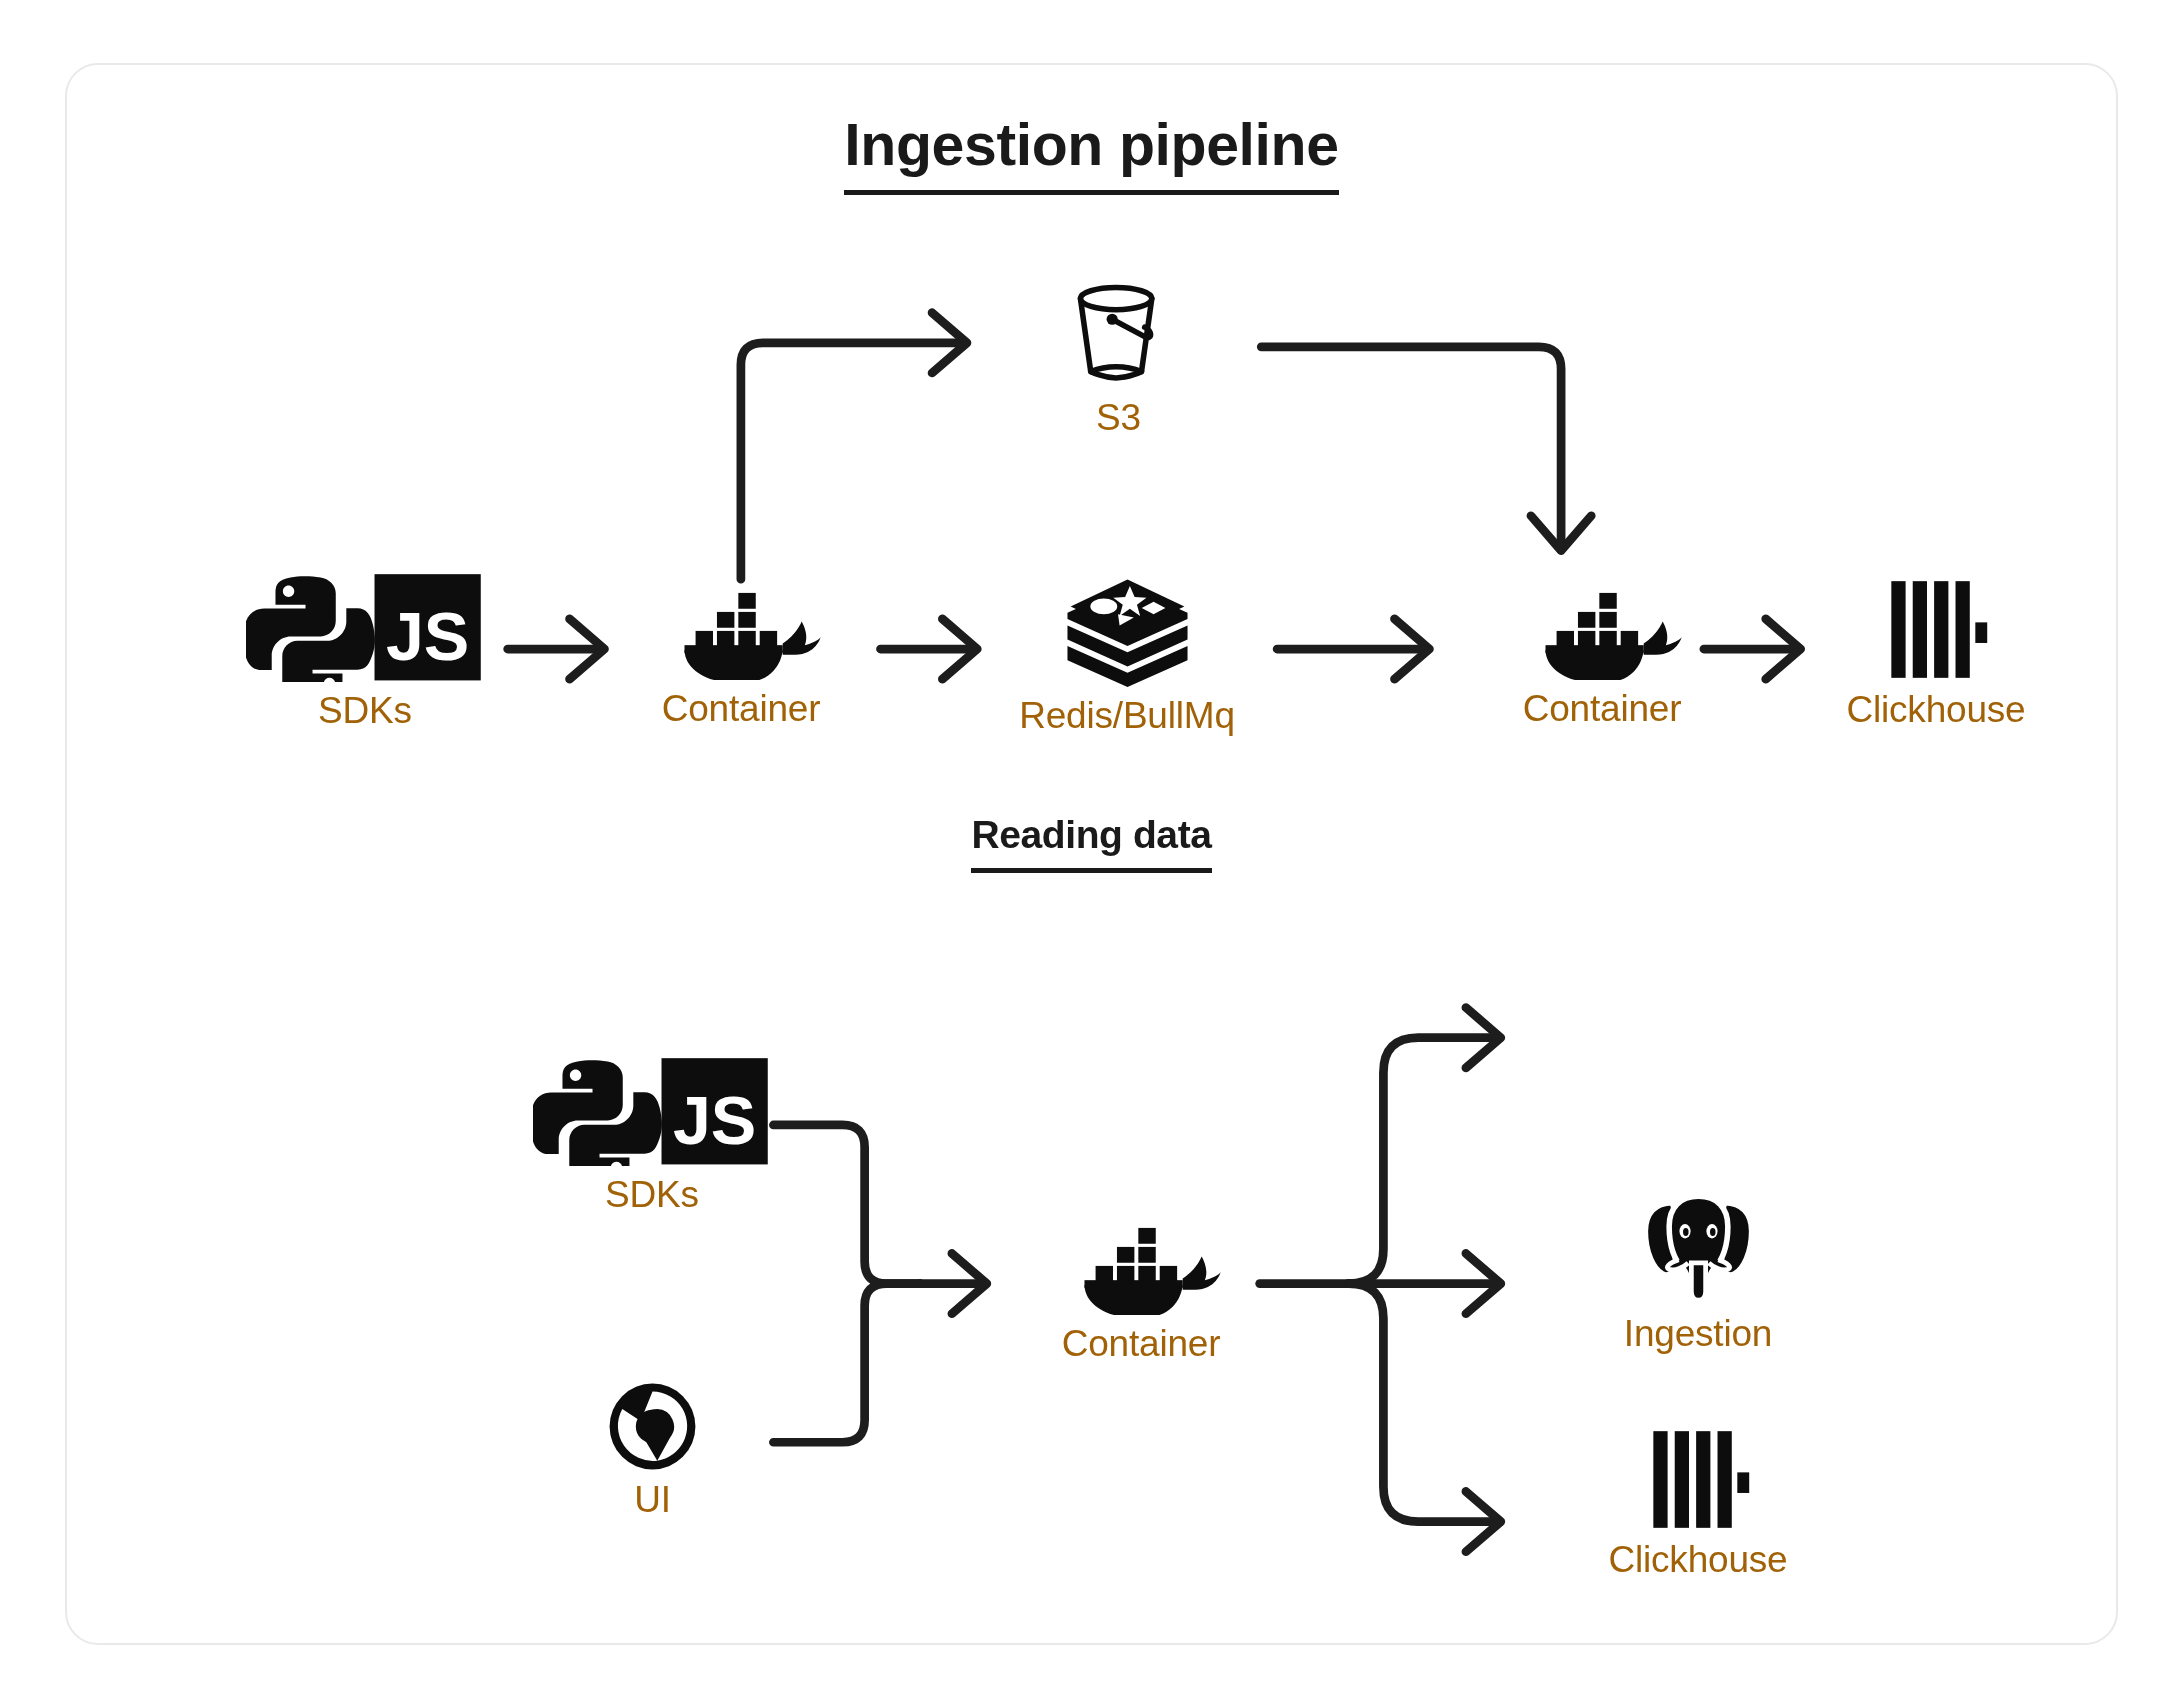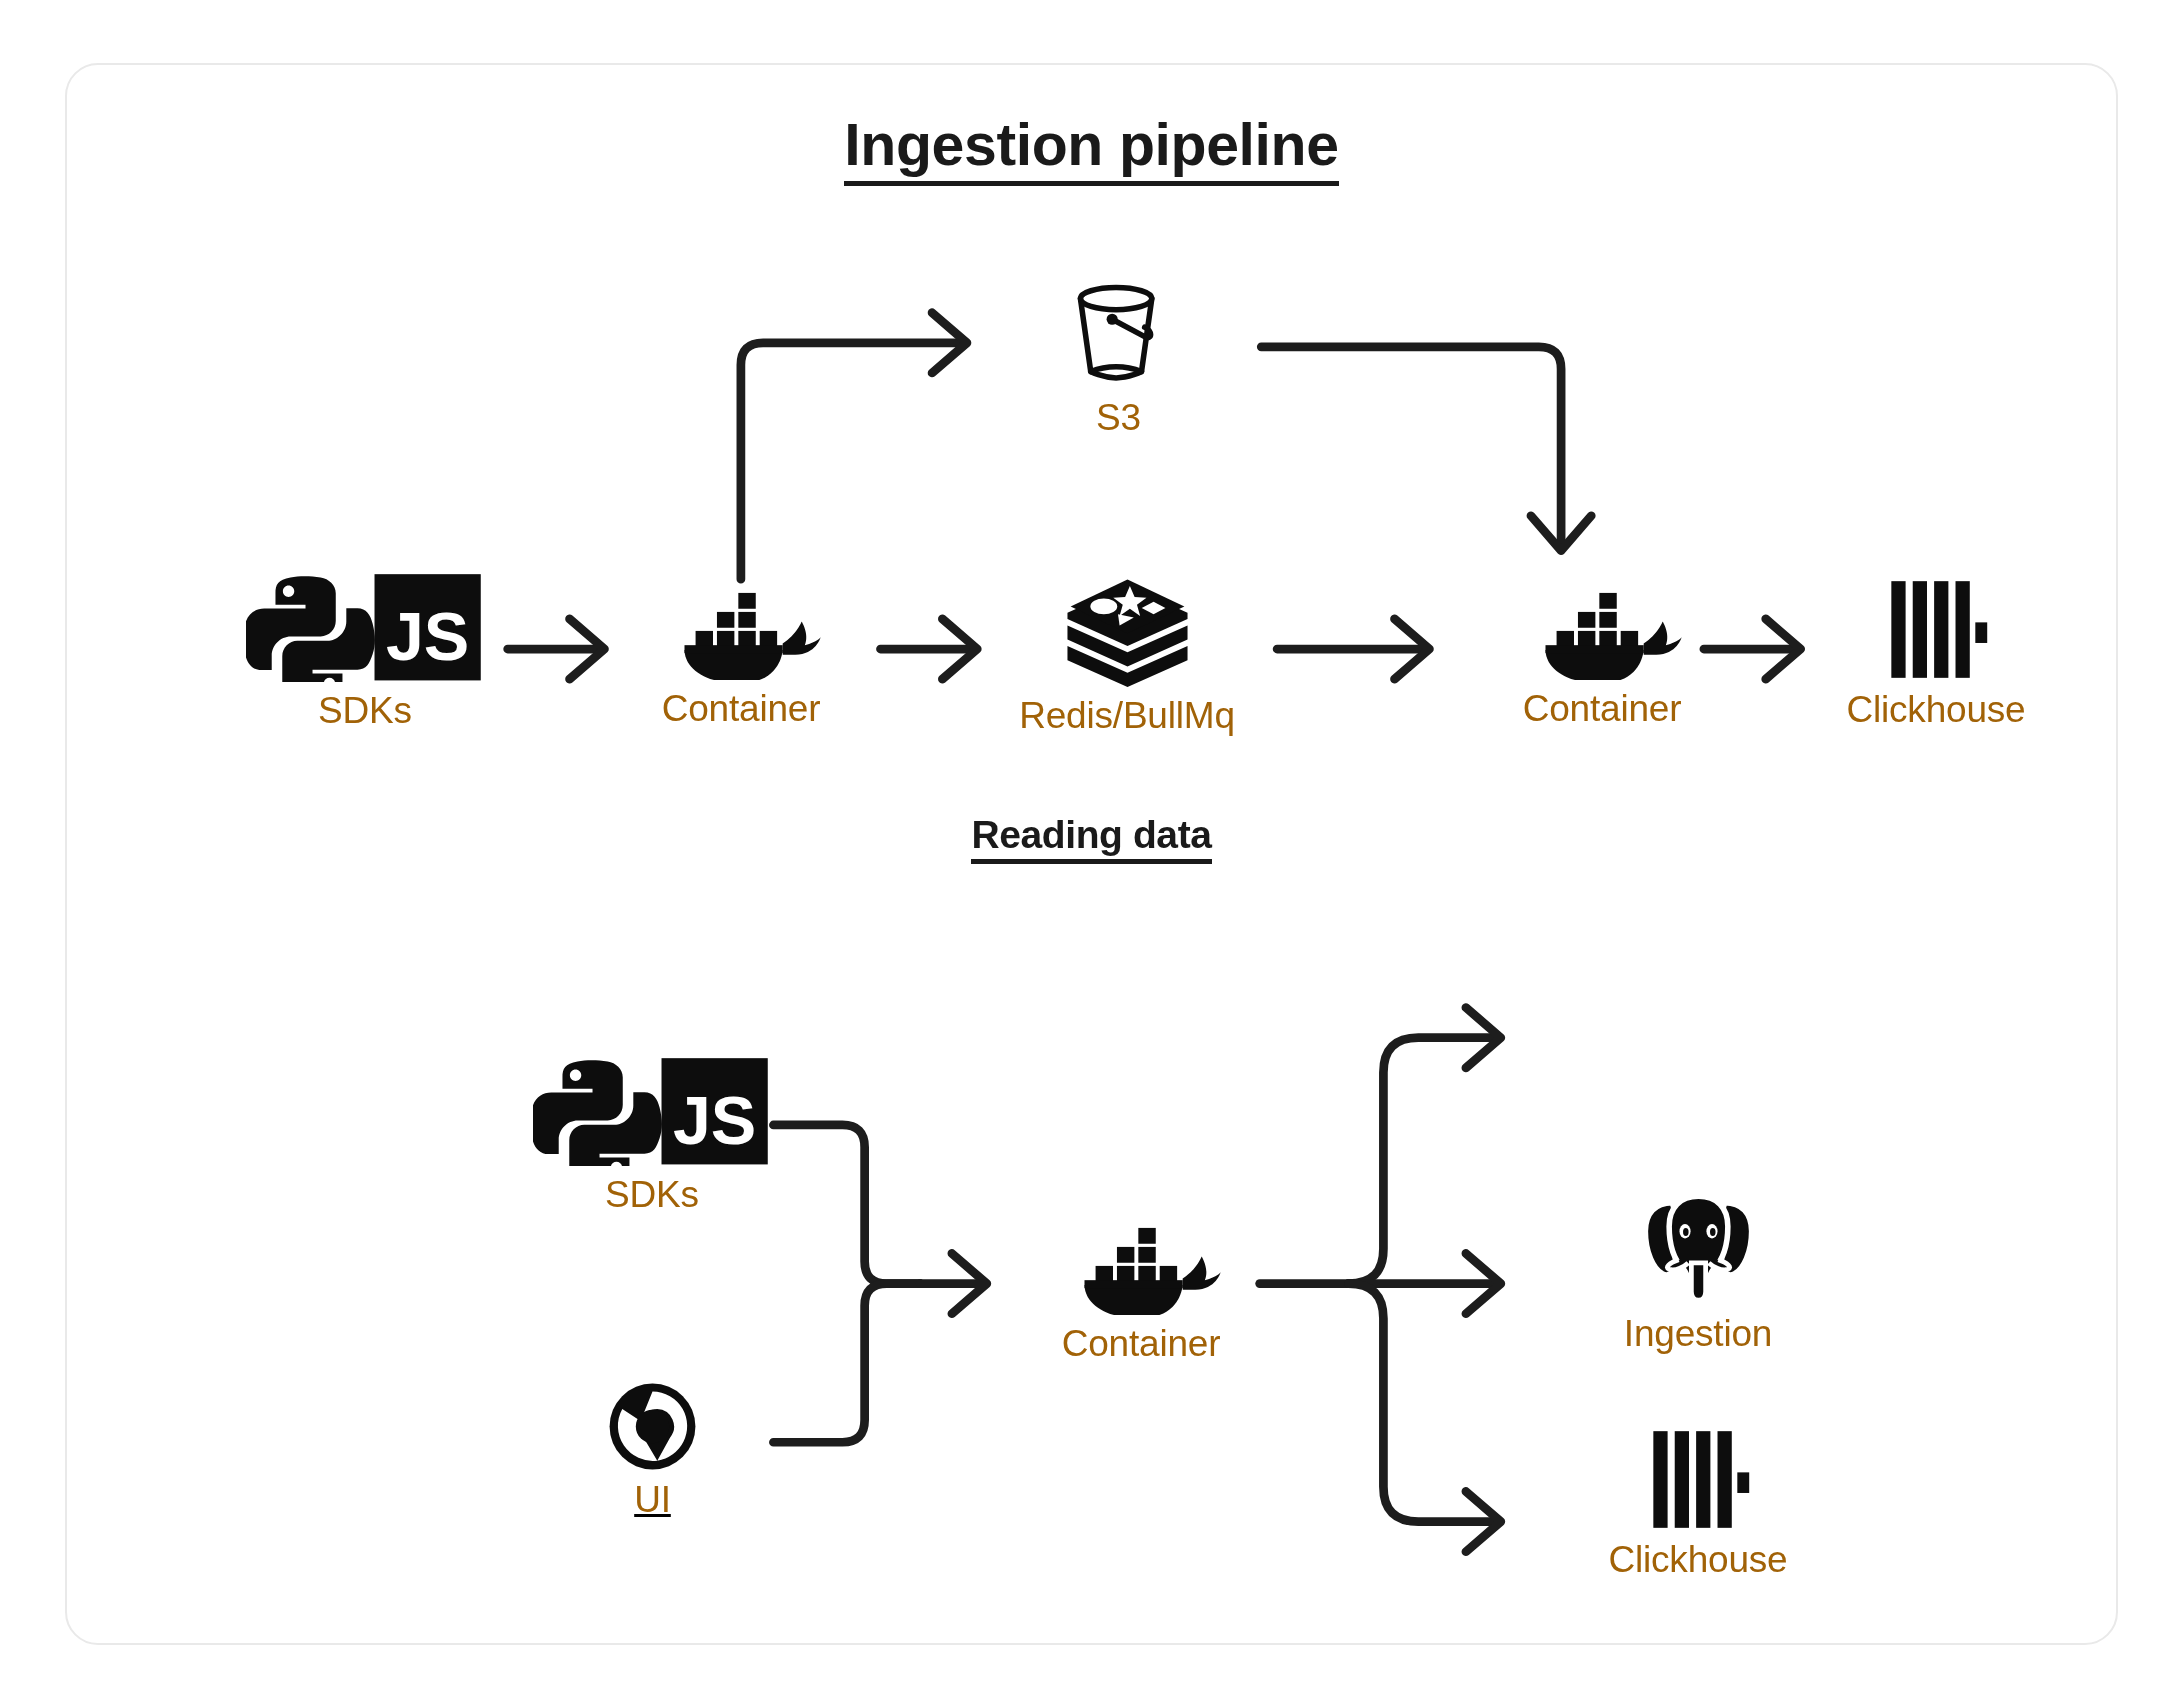--- a/index.html
+++ b/index.html
@@ -31,21 +31,21 @@
     text-align: center;
     font-weight: bold;
     color: #1a1a1a;
     font-family: "Liberation Sans", sans-serif;
     letter-spacing: -0.4px;
     white-space: nowrap;
   }
   .section-title .tx {
     display: inline-block;
     border-bottom: 5.6px solid #1a1a1a;
-    padding-bottom: 2px;
+    padding-bottom: 11px;
   }
   #title-ingestion {
     left: 0; right: 0; top: 111px;
     font-size: 59px;
   }
   #title-reading {
     left: 0; right: 0; top: 813px;
     font-size: 39px;
   }
   .node {
@@ -253,21 +253,21 @@
       <g transform="translate(12,6) scale(1.28)">
         <path fill="#0d0d0d" d="M48.5 0.5c-5.1 0-9.9 0.4-14.1 1.2-12.5 2.2-14.8 6.9-14.8 15.5v11.3h29.6v3.8H8.5c-8.7 0-16.3 5.2-18.7 15.1-2.7 11.4-2.8 18.5 0 30.4 2.1 8.8 7.2 15.1 15.9 15.1h10.2V78.4c0-9.9 8.6-18.6 18.7-18.6h29.5c8.3 0 14.9-6.8 14.9-15.1V17.2c0-8.1-6.8-14.2-14.9-15.5-5.1-0.9-10.4-1.2-15.6-1.2zM32.5 9.6c3.1 0 5.6 2.5 5.6 5.7 0 3.1-2.5 5.6-5.6 5.6-3.1 0-5.6-2.5-5.6-5.6 0-3.2 2.5-5.7 5.6-5.7z"></path>
         <path fill="#0d0d0d" d="M89.4 31.9v13.2c0 10.3-8.8 19-18.7 19H41.2c-8.2 0-14.9 7-14.9 15.1v28.4c0 8.1 7 12.8 14.9 15.1 9.5 2.8 18.6 3.3 29.5 0 7.6-2.2 14.9-6.6 14.9-15.1V96.3H56.1v-3.8h44.3c8.7 0 11.9-6 14.9-15.1 3.1-9.3 3-18.3 0-30.4-2.1-8.6-6.2-15.1-14.9-15.1h-11zM72.8 100.4c3.1 0 5.6 2.5 5.6 5.6 0 3.2-2.5 5.7-5.6 5.7-3.1 0-5.6-2.5-5.6-5.7 0-3.1 2.5-5.6 5.6-5.6z"></path>
       </g>
       <rect x="162" y="4" width="134" height="134" fill="#0d0d0d"></rect>
       <text x="229" y="112" font-family="Liberation Sans, sans-serif" font-size="86" font-weight="bold" fill="#ffffff" text-anchor="middle">JS</text>
     </svg>
     <div class="node-label">SDKs</div>
   </div>
 
-  <div class="node" style="left:573px; top:1382px; width:159px;text-decoration:underline;">
+  <div class="node" style="left:573px; top:1382px; width:159px;">
     <svg class="node-icon" width="89" height="89" viewBox="0 0 112 112">
       <circle cx="56" cy="56" r="54" fill="#0d0d0d"></circle>
       <g fill="#ffffff">
         <path d="M56 12 A44 44 0 0 1 94 34 L62 34 A22 22 0 0 0 41 49 Z"></path>
         <path d="M94 34 A44 44 0 0 1 62 99 L78 70 A22 22 0 0 0 62 34 Z"></path>
         <path d="M62 99 A44 44 0 0 1 18 34 L41 49 A22 22 0 0 0 46 72 Z"></path>
       </g>
       <circle cx="56" cy="56" r="21" fill="#0d0d0d"></circle>
     </svg>
     <div class="node-label">UI</div>

